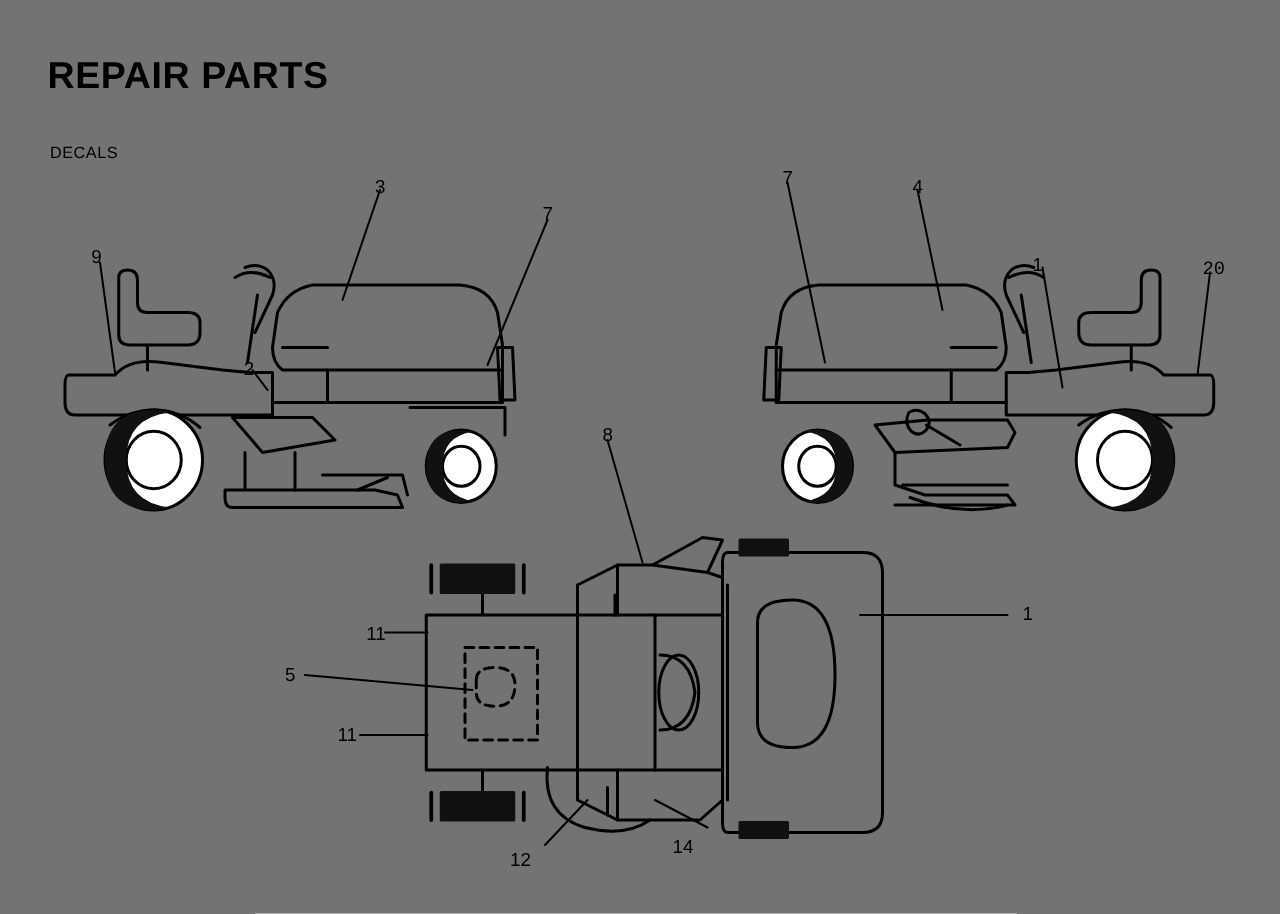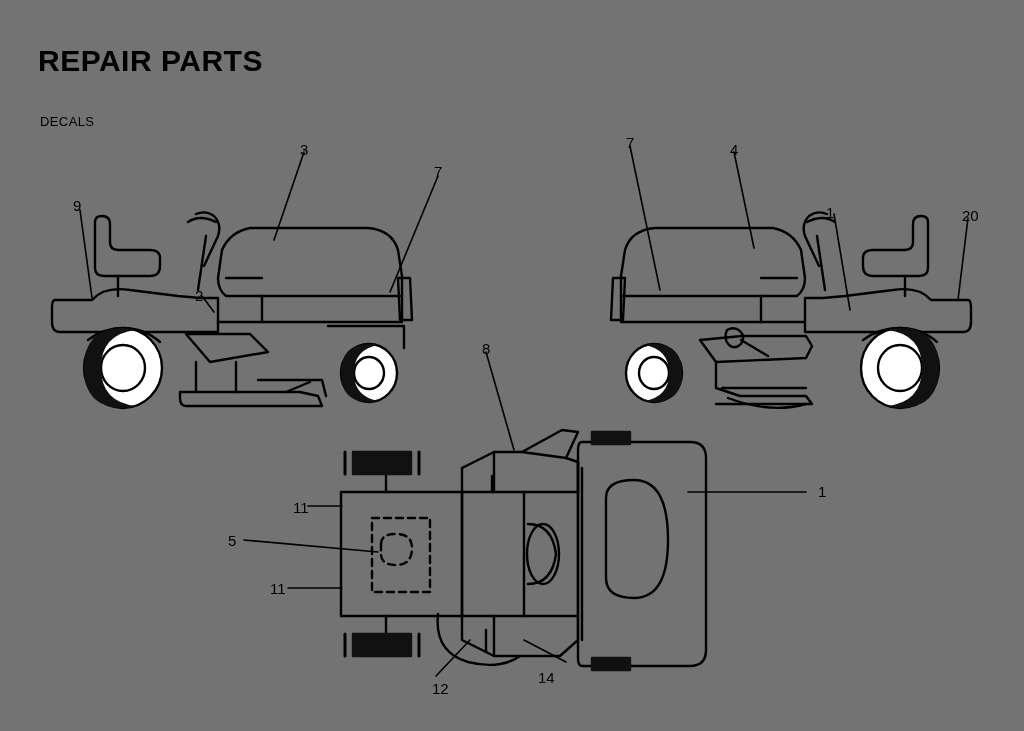--- a/index.html
+++ b/index.html
@@ -211,22 +211,22 @@
     </g>
   </svg>
 
   <div class="callout" style="left:73px;  top:198px;">9</div>
   <div class="callout" style="left:300px; top:142px;">3</div>
   <div class="callout" style="left:434px; top:164px;">7</div>
   <div class="callout" style="left:195px; top:288px;">2</div>
   <div class="callout" style="left:626px; top:135px;">7</div>
   <div class="callout" style="left:730px; top:142px;">4</div>
   <div class="callout" style="left:826px; top:205px;">1</div>
-  <div class="callout" style="left:962px; top:208px;">20</div>
+  <div class="callout" style="left:962px; top:208px;font-family:Liberation Mono, monospace;">20</div>
   <div class="callout" style="left:482px; top:341px;">8</div>
   <div class="callout" style="left:818px; top:484px;">1</div>
   <div class="callout" style="left:293px; top:500px;">11</div>
   <div class="callout" style="left:228px; top:533px;">5</div>
   <div class="callout" style="left:270px; top:581px;">11</div>
-  <div class="callout" style="left:432px; top:681px;">12</div>
+  <div class="callout" style="left:408px; top:681px;">12</div>
   <div class="callout" style="left:538px; top:670px;">14</div>
 
 </div>
 
 </body></html>

